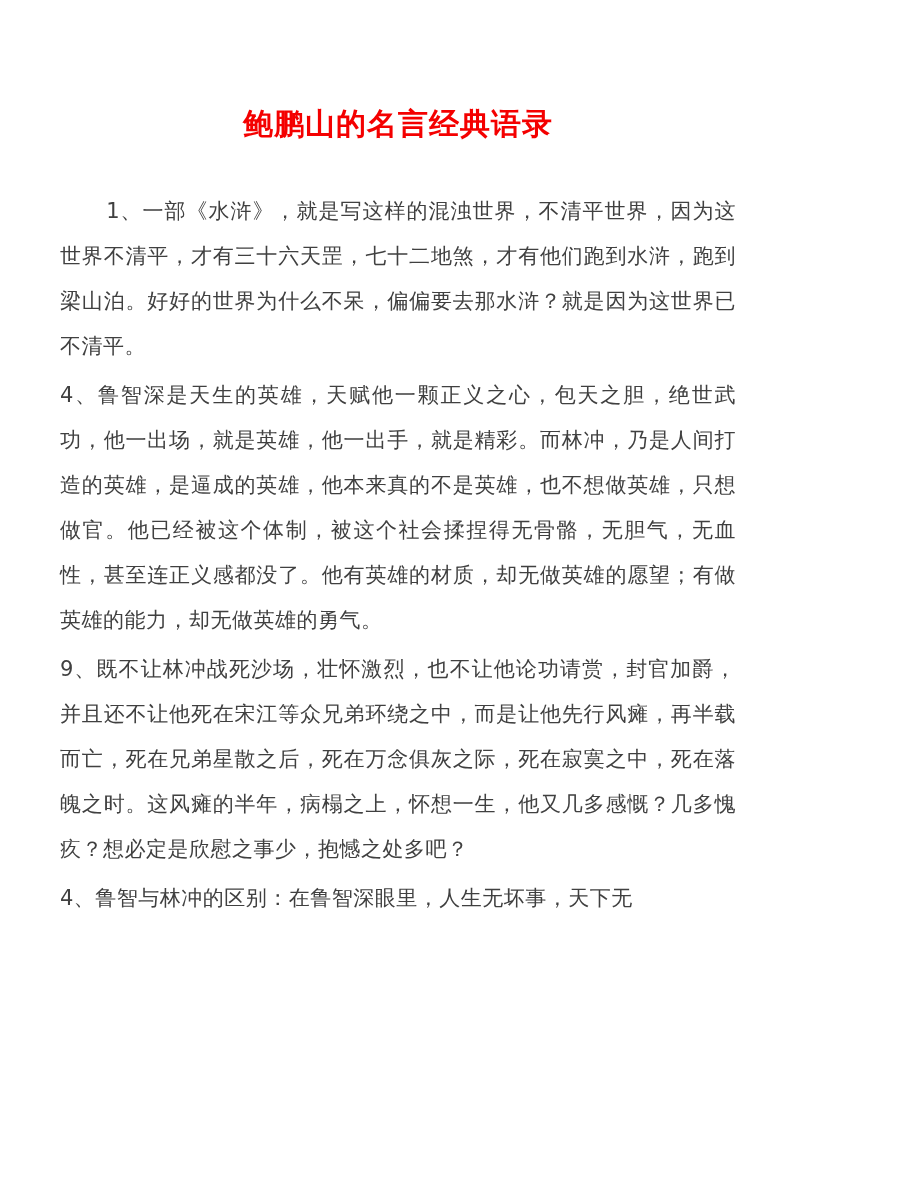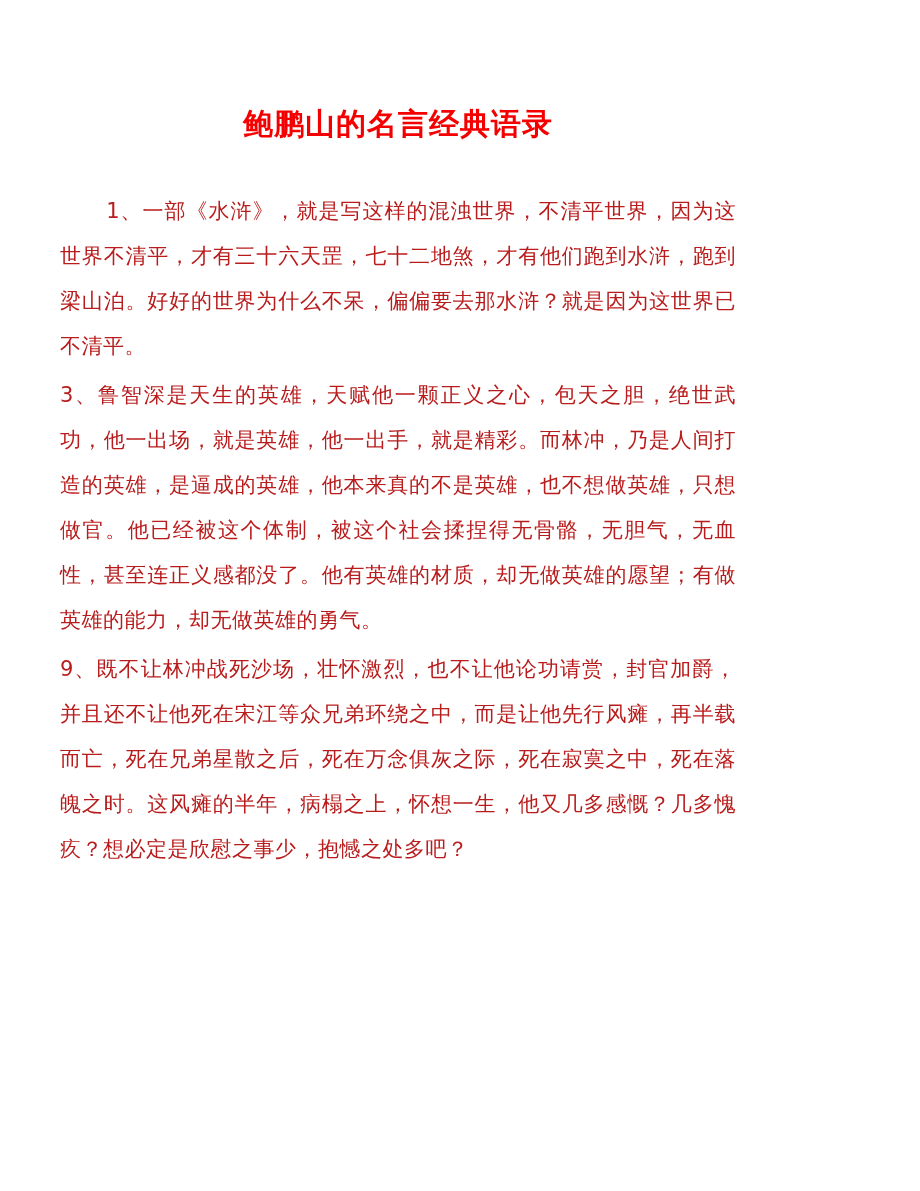--- a/index.html
+++ b/index.html
@@ -27,21 +27,21 @@
     text-align: center;
     font-size: 30px;
     font-weight: bold;
     color: #f40000;
     letter-spacing: 1px;
     line-height: 1.3;
     font-family: "DejaVu Sans", "Liberation Sans", sans-serif;
   }
   .body-text {
     margin-top: 46px;
-    color: #b91c1c;
+    color: #404040;
     font-size: 21px;
     line-height: 45px;
     text-align: justify;
     text-justify: inter-ideograph;
     letter-spacing: 0.5px;
   }
   .para {
     margin: 0 0 4px 0;
     text-indent: 0;
   }
@@ -61,18 +61,19 @@
 </style>
 </head>
 <body>
 
 <div class="page">
 
   <h1 class="doc-title">鲍鹏山的名言经典语录</h1>
 
   <div class="body-text">
     <p class="para first">1、一部《水浒》，就是写这样的混浊世界，不清平世界，因为这世界不清平，才有三十六天罡，七十二地煞，才有他们跑到水浒，跑到梁山泊。好好的世界为什么不呆，偏偏要去那水浒？就是因为这世界已不清平。</p>
-    <p class="para">3、鲁智深是天生的英雄，天赋他一颗正义之心，包天之胆，绝世武功，他一出场，就是英雄，他一出手，就是精彩。而林冲，乃是人间打造的英雄，是逼成的英雄，他本来真的不是英雄，也不想做英雄，只想做官。他已经被这个体制，被这个社会揉捏得无骨骼，无胆气，无血性，甚至连正义感都没了。他有英雄的材质，却无做英雄的愿望；有做英雄的能力，却无做英雄的勇气。</p>
+    <p class="para">4、鲁智深是天生的英雄，天赋他一颗正义之心，包天之胆，绝世武功，他一出场，就是英雄，他一出手，就是精彩。而林冲，乃是人间打造的英雄，是逼成的英雄，他本来真的不是英雄，也不想做英雄，只想做官。他已经被这个体制，被这个社会揉捏得无骨骼，无胆气，无血性，甚至连正义感都没了。他有英雄的材质，却无做英雄的愿望；有做英雄的能力，却无做英雄的勇气。</p>
     <p class="para">9、既不让林冲战死沙场，壮怀激烈，也不让他论功请赏，封官加爵，并且还不让他死在宋江等众兄弟环绕之中，而是让他先行风瘫，再半载而亡，死在兄弟星散之后，死在万念俱灰之际，死在寂寞之中，死在落魄之时。这风瘫的半年，病榻之上，怀想一生，他又几多感慨？几多愧疚？想必定是欣慰之事少，抱憾之处多吧？</p>
+    <p class="para">4、鲁智与林冲的区别：在鲁智深眼里，人生无坏事，天下无</p>
   </div>
 
 
 </div>
 
 </body></html>

